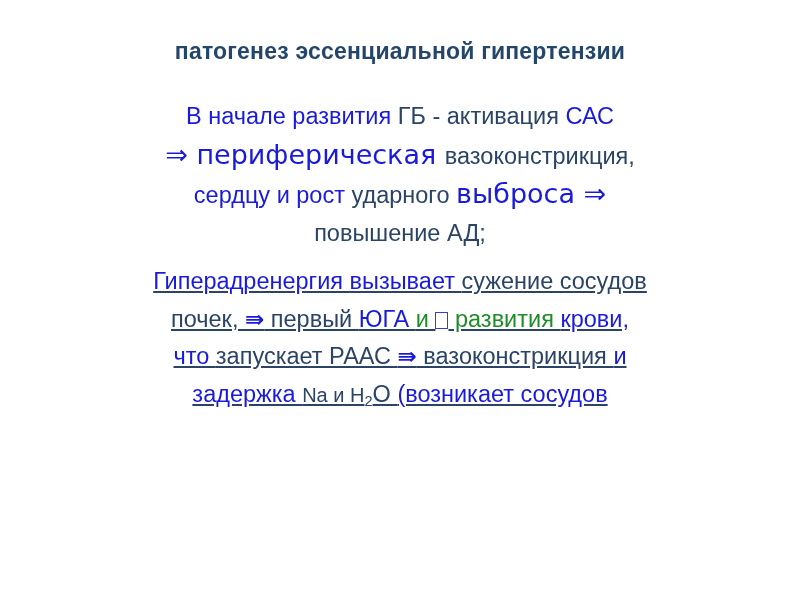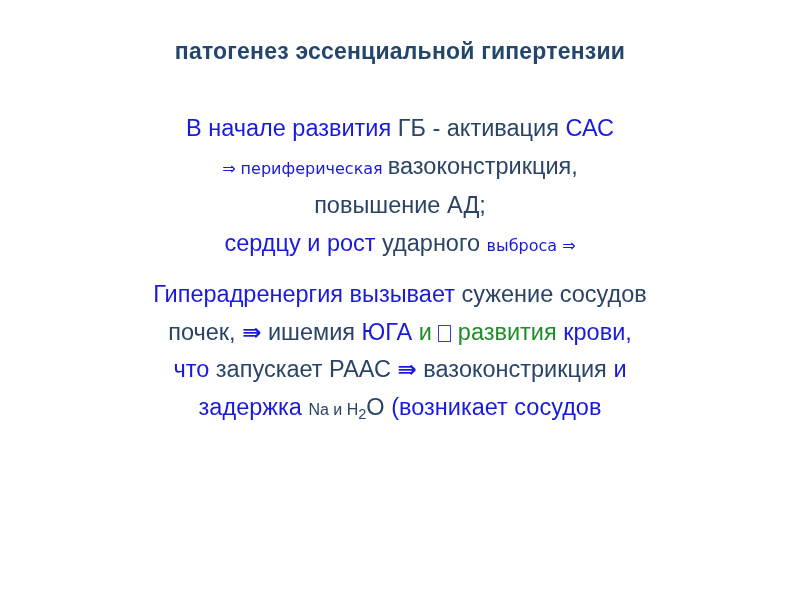--- a/index.html
+++ b/index.html
@@ -41,56 +41,57 @@
     left: 48px;
     top: 98px;
     width: 704px;
     text-align: center;
     font-size: 23.5px;
     line-height: 37.5px;
     color: #2b4466;
   }
 
   .para {
-    margin: 12px;
+    margin: 0;
     padding: 0;
   }
 
   .para + .para {
     margin-top: 11px;
+    text-decoration: underline;
   }
 
   
   .c-blue   { color: #1a1adc; }
   .c-slate  { color: #2b4466; }
   .c-green  { color: #1e8c28; }
 
   
   .arrow-thin {
     font-family: "DejaVu Sans", sans-serif;
-    font-size: 16px;
+    font-size: 27px;
   }
   .arrow-heavy {
     font-family: "DejaVu Sans", sans-serif;
     font-size: 23px;
     font-weight: bold;
   }
 
   
   .missing-glyph {
     display: inline-block;
     width: 13px;
     height: 17px;
     border: 1.5px solid #3b3bd0;
     vertical-align: -2px;
     box-sizing: border-box;
   }
 
   .small-caps-na {
-    font-size: 16px;
+    font-size: 20px;
   }
 
   sub {
     font-size: 0.62em;
     vertical-align: -0.28em;
   }
 </style>
 </head>
 <body>
 
@@ -105,37 +106,37 @@
       <div>
         <span class="c-blue">В начале развития </span><span class="c-slate">ГБ - активация </span><span class="c-blue">САС</span>
       </div>
 
       <div>
         <span class="c-blue arrow-thin">⇒ периферическая </span><span class="c-slate">вазоконстрикция,</span>
       </div>
 
 
       <div>
-        <span class="c-slate">повышение АД;</span>
+        <span class="c-blue">сердцу и рост  </span><span class="c-slate">ударного </span><span class="c-blue arrow-thin">выброса ⇒</span>
       </div>
 
       <div>
-        <span class="c-blue">сердцу и рост  </span><span class="c-slate">ударного </span><span class="c-blue arrow-thin">выброса ⇒</span>
+        <span class="c-slate">повышение АД;</span>
       </div>
 
     </div>
 
     <div class="para">
 
       <div>
         <span class="c-blue">Гиперадренергия вызывает </span><span class="c-slate">сужение сосудов</span>
       </div>
 
       <div>
-        <span class="c-slate">почек, </span><span class="c-blue arrow-heavy">⇛</span><span class="c-slate"> ишемия </span><span class="c-blue">ЮГА </span><span class="c-green">и </span><span class="missing-glyph"></span><span class="c-green"> развития </span><span class="c-blue">крови,</span>
+        <span class="c-slate">почек, </span><span class="c-blue arrow-heavy">⇛</span><span class="c-slate"> первый </span><span class="c-blue">ЮГА </span><span class="c-green">и </span><span class="missing-glyph"></span><span class="c-green"> развития </span><span class="c-blue">крови,</span>
       </div>
 
       <div>
         <span class="c-blue">что </span><span class="c-slate">запускает РААС </span><span class="c-blue arrow-heavy">⇛</span><span class="c-slate"> вазоконстрикция </span><span class="c-blue"> и</span>
       </div>
 
       <div>
         <span class="c-blue">задержка </span><span class="c-slate small-caps-na">Na и H</span><sub class="c-slate">2</sub><span class="c-slate">O </span><span class="c-blue">(возникает сосудов</span>
       </div>
 

